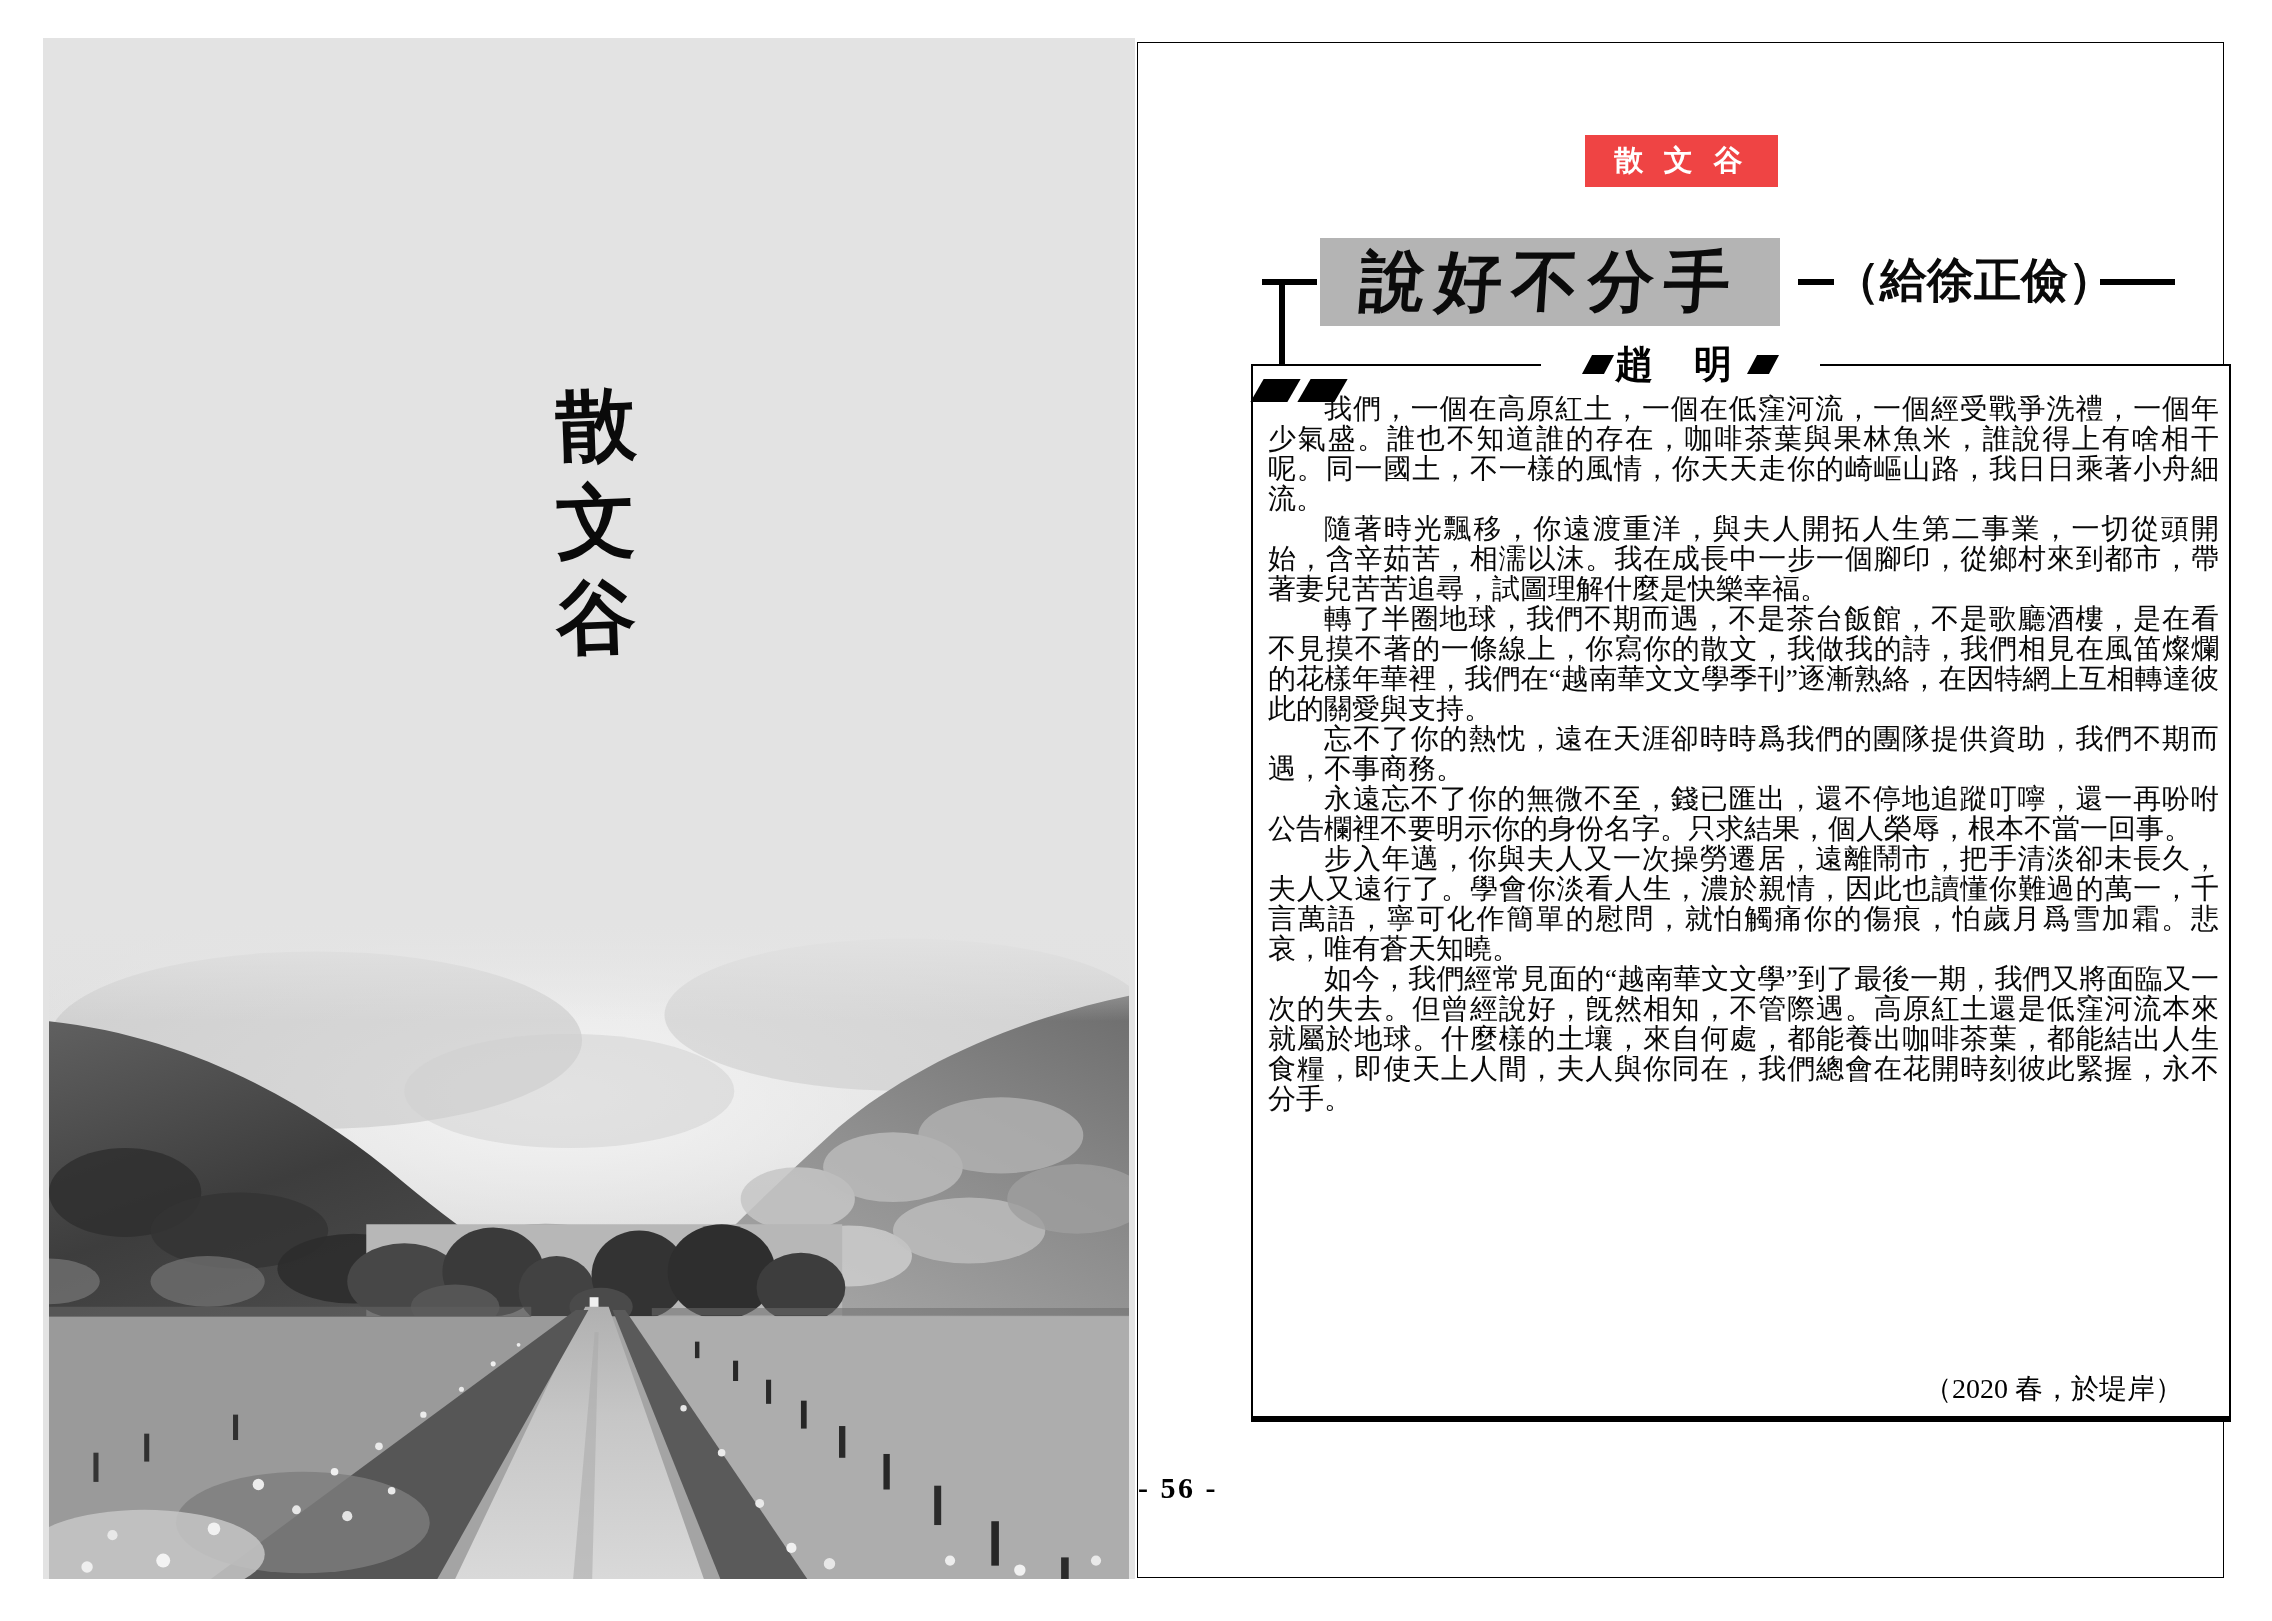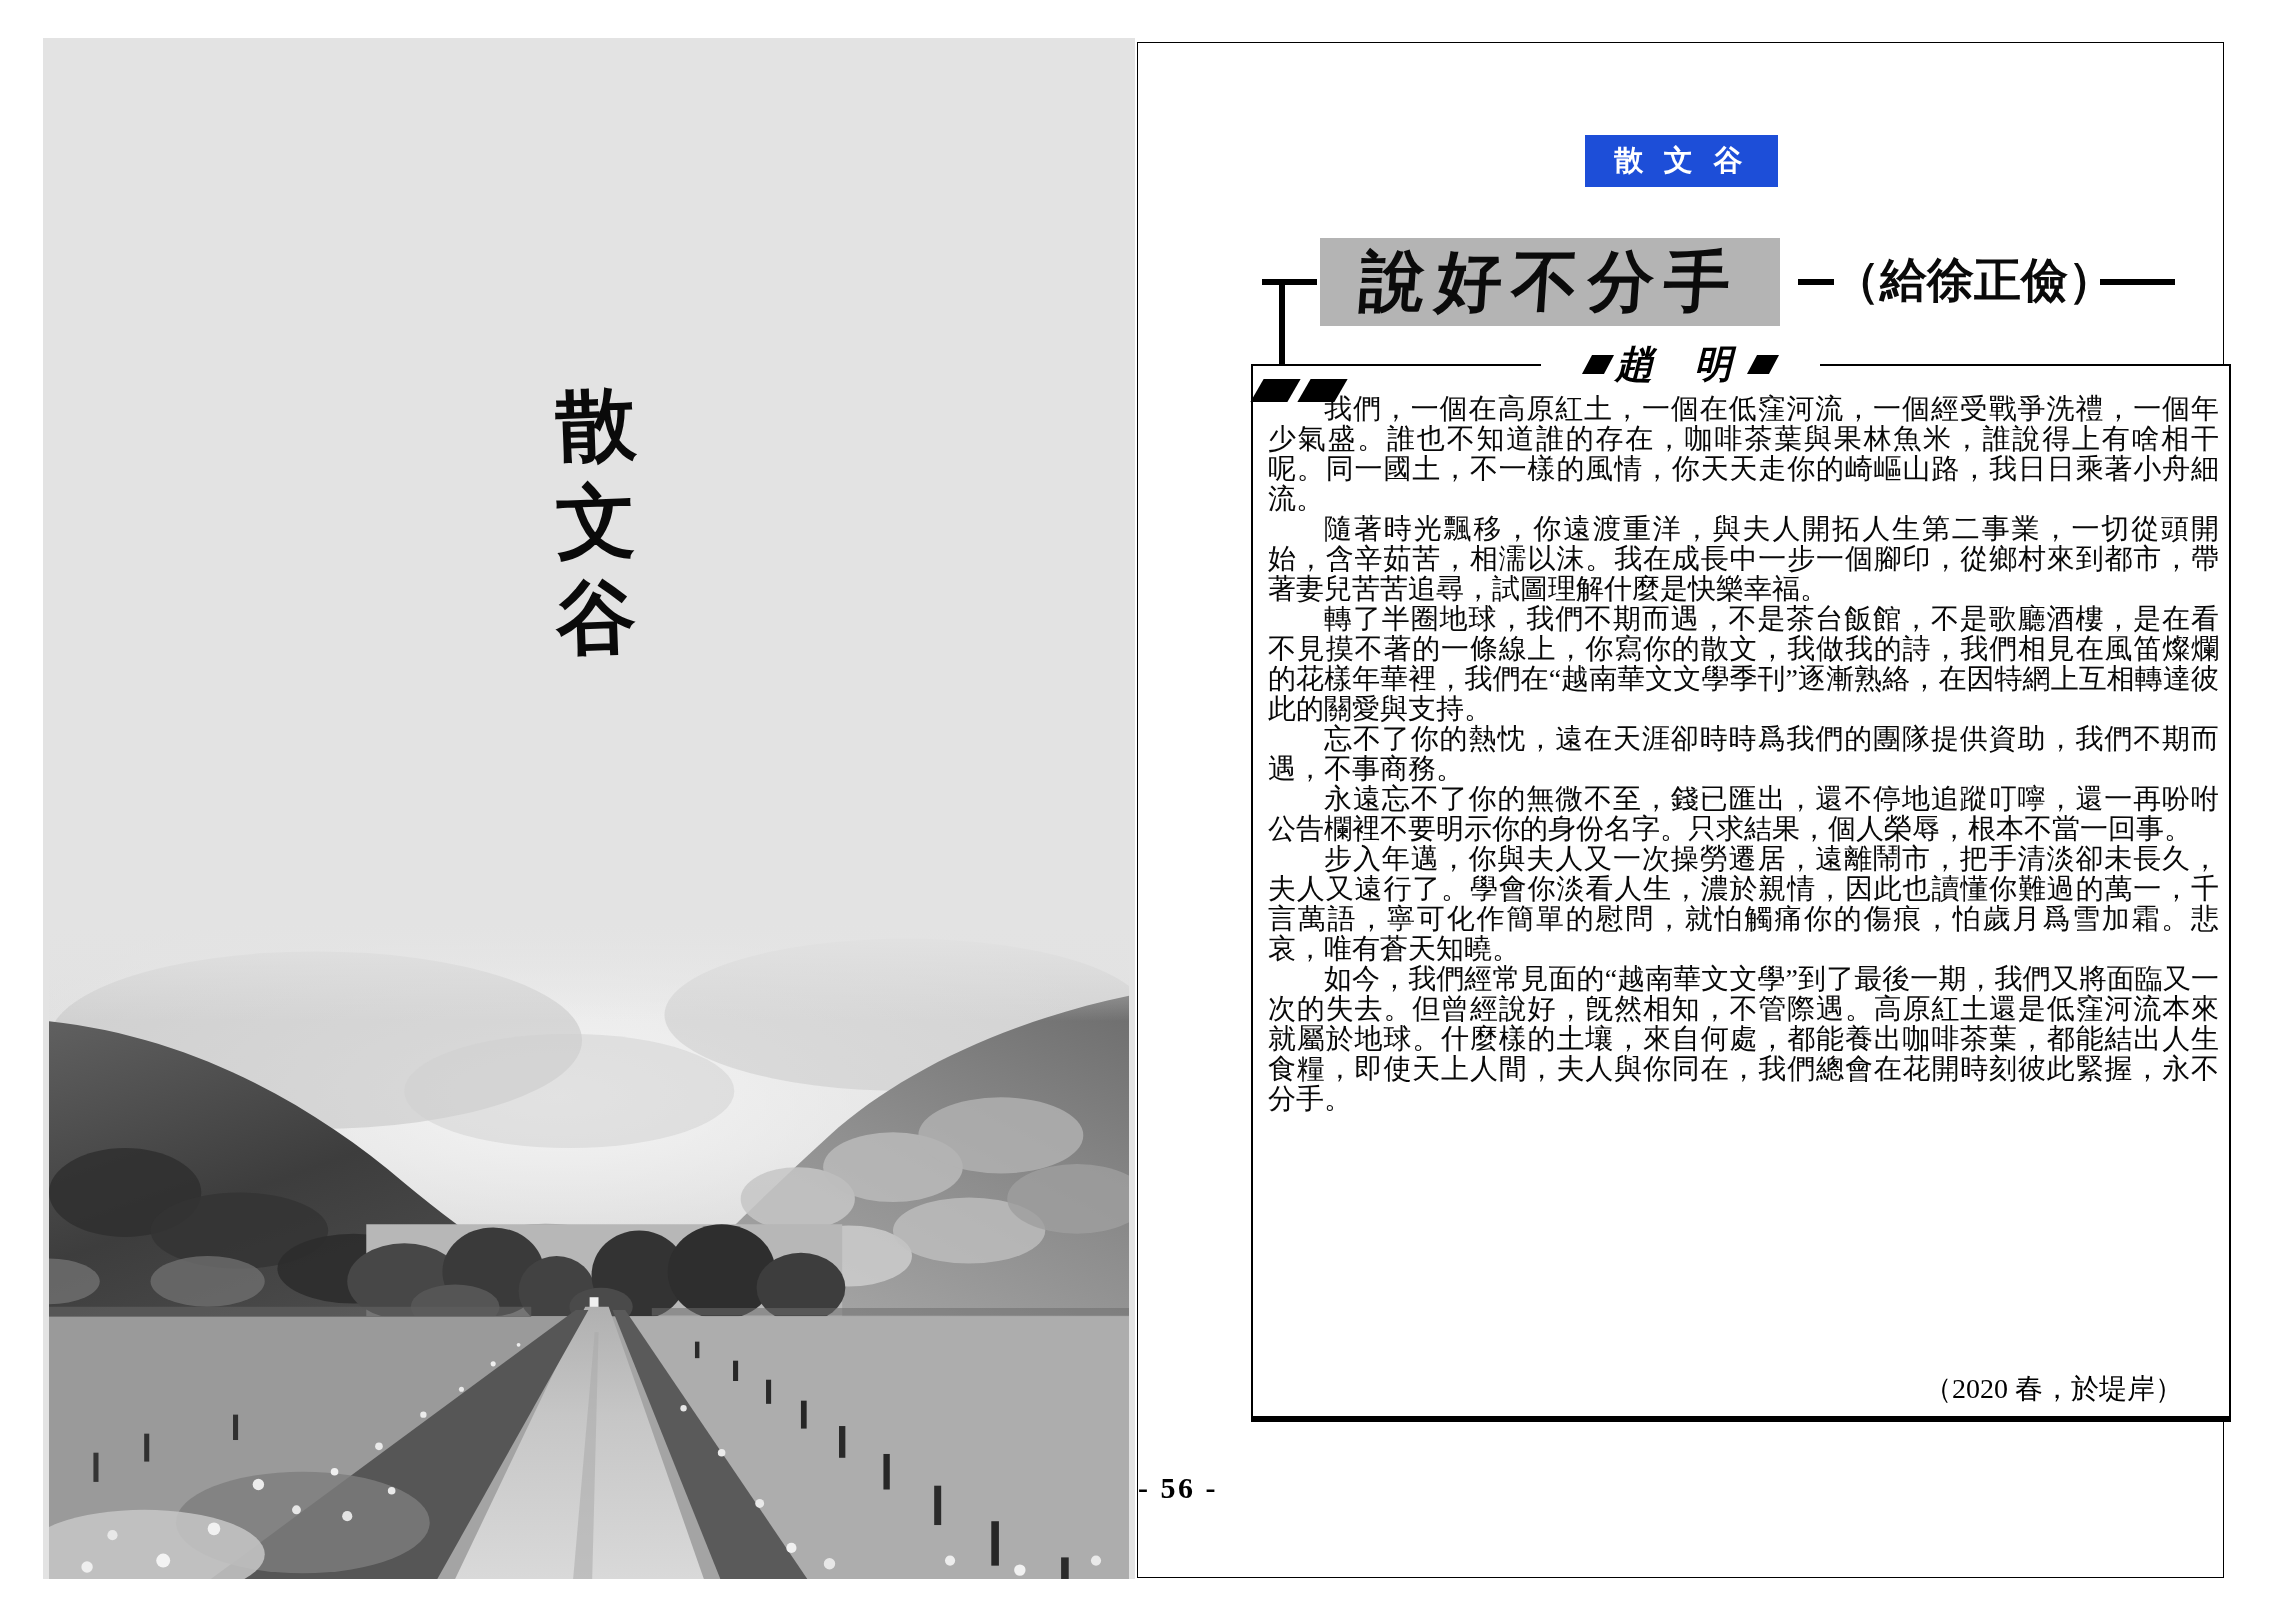--- a/index.html
+++ b/index.html
@@ -10,39 +10,39 @@
   .left-page{position:absolute;left:43px;top:38px;width:1092px;height:1541px;background:#e3e3e3;}
   .vertical-title{position:absolute;left:502px;top:346px;width:101px;display:flex;flex-direction:column;
                   align-items:center;gap:16.5px;}
   .vertical-title span{font-family:"DejaVu Serif",serif;font-weight:bold;font-size:80px;line-height:1;
                        color:#0a0a0a;transform:rotate(-2deg);}
   .photo-wrap{position:absolute;left:6.3px;top:888px;width:1080px;height:653px;}
 
   
   .right-page{position:absolute;left:1137px;top:42px;width:1087px;height:1536px;background:#ffffff;
               border:1.9px solid #000;box-sizing:border-box;}
-  .section-badge{position:absolute;left:447px;top:92px;width:193px;height:52px;background:#1d4ed8;
+  .section-badge{position:absolute;left:447px;top:92px;width:193px;height:52px;background:#ef4444;
                  color:#fff;display:flex;align-items:center;justify-content:center;
                  font-family:"Liberation Sans",sans-serif;font-weight:bold;font-size:29px;letter-spacing:6.3px;}
   .title-box{position:absolute;left:182px;top:195px;width:460px;height:88px;background:#b4b4b4;
              display:flex;align-items:center;justify-content:center;}
   .title-box .t{font-family:"DejaVu Serif",serif;font-weight:bold;font-size:66px;letter-spacing:10px;
                 color:#0b0b0b;transform:skewX(-4deg);}
   .rule{position:absolute;background:#000;height:5.7px;}
   .rule-left{left:124px;top:236px;width:55px;}
   .rule-mid{left:660px;top:236px;width:36px;}
   .rule-right{left:962px;top:236px;width:75px;}
   .connector-v{position:absolute;left:141px;top:236px;width:5.7px;height:109px;background:#000;}
   .dedication{position:absolute;left:695px;top:209px;width:260px;font-family:"DejaVu Serif",serif;
               font-weight:bold;font-size:47px;line-height:56px;white-space:nowrap;color:#0a0a0a;}
 
   .text-box{position:absolute;left:113px;top:321px;width:980px;height:1058px;box-sizing:border-box;
             border:2.5px solid #000;border-bottom:6.3px solid #000;background:#fff;overflow:hidden;}
   .author-plate{position:absolute;left:403px;top:297px;width:279px;height:49px;background:#fff;z-index:3;
-                display:flex;align-items:center;justify-content:center;gap:6px;font-style:italic;}
+                display:flex;align-items:center;justify-content:center;gap:6px;}
   .author-plate .nm{font-family:"DejaVu Serif",serif;font-weight:bold;font-size:38px;letter-spacing:14px;
                     white-space:nowrap;}
   .marker{width:21.6px;height:19px;background:#000;transform:skewX(-28deg);}
   .open-quote{position:absolute;left:119px;top:336px;z-index:3;display:flex;gap:10px;}
   .open-quote i{display:block;width:37px;height:23px;background:#000;transform:skewX(-30deg);}
 
   .essay{position:absolute;left:15px;right:10px;top:28px;}
   .essay p{margin:0;font-size:28px;line-height:30px;text-indent:2em;text-align:justify;
            color:#080808;font-family:"Liberation Serif",serif;}
   .dateline{margin-top:1.3px;font-size:28px;line-height:33px;text-align:right;padding-right:36px;

